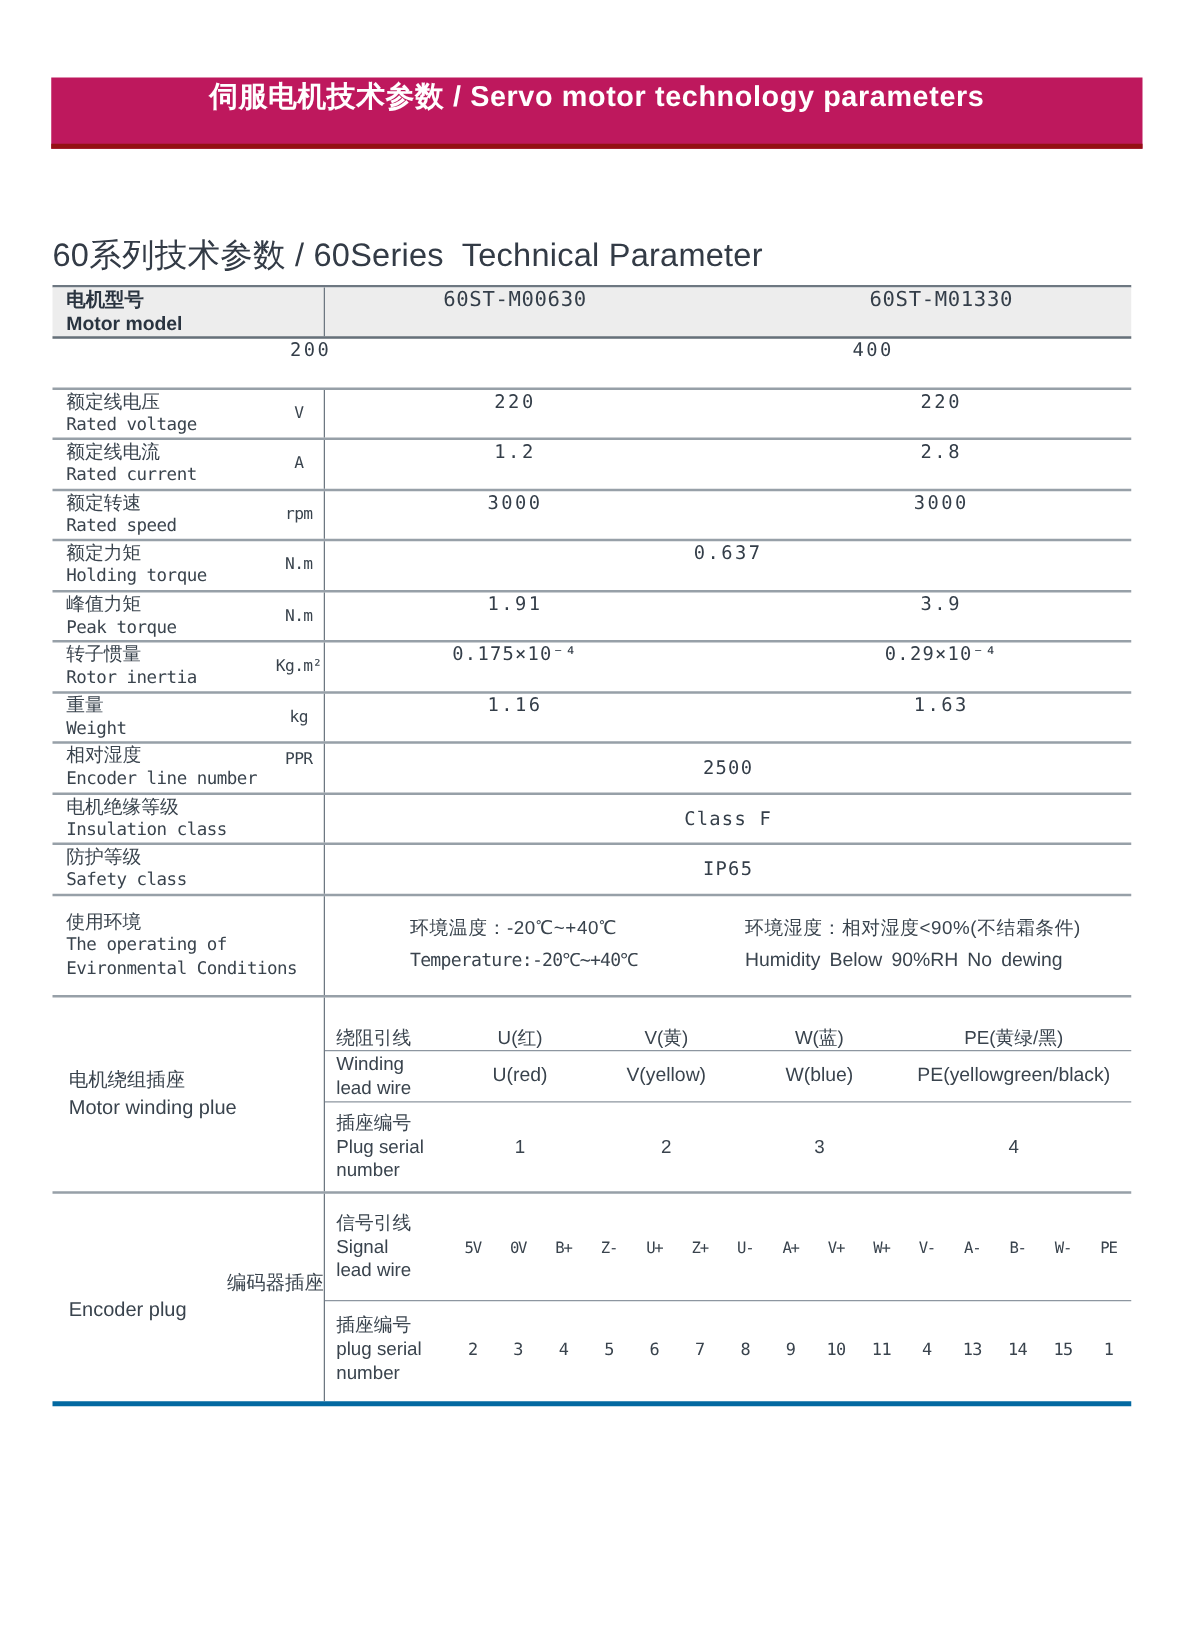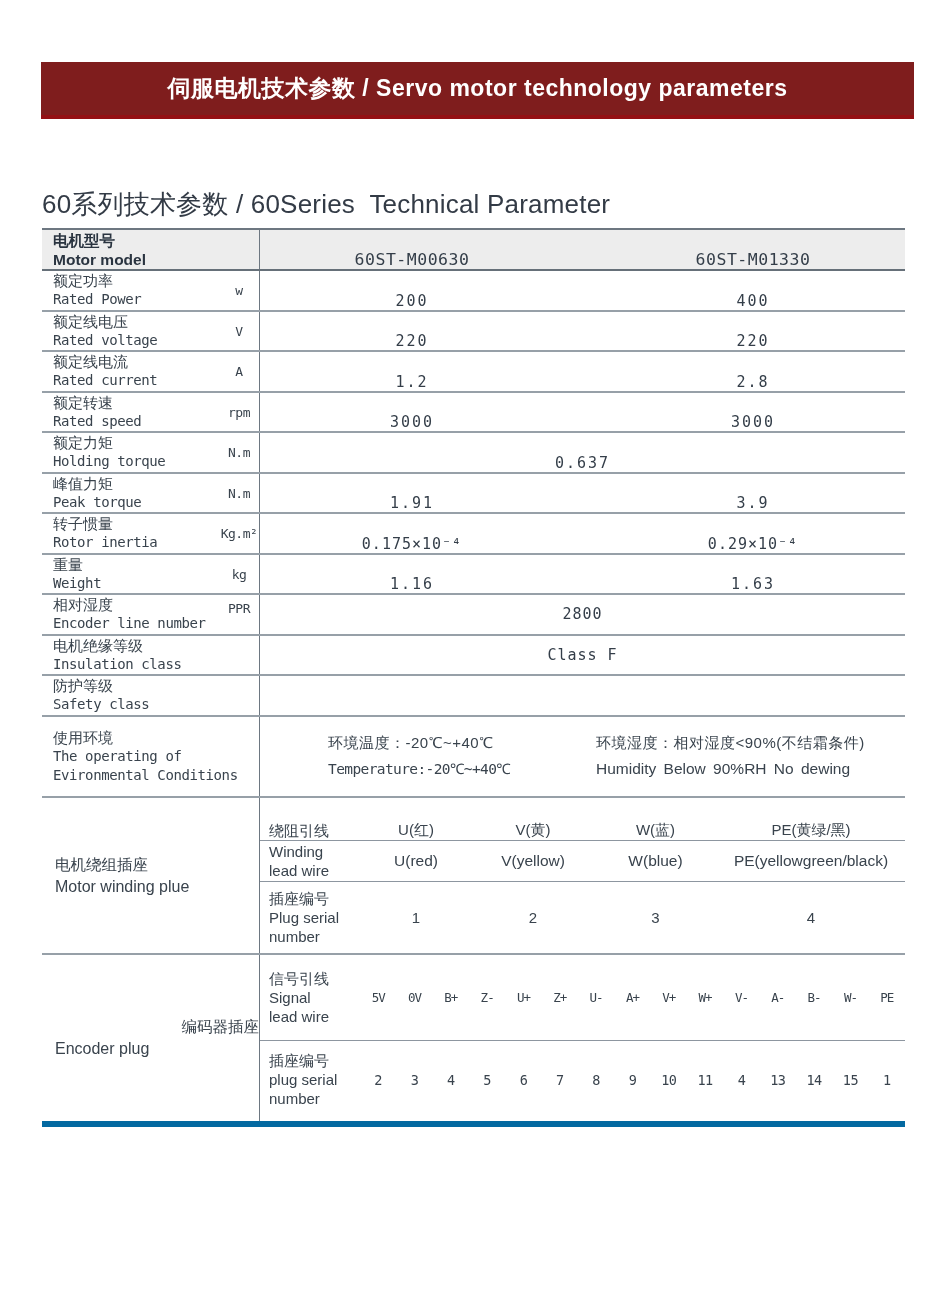--- a/index.html
+++ b/index.html
@@ -4,36 +4,36 @@
 <style>
   * { margin:0; padding:0; box-sizing:border-box; }
   html,body { background:#ffffff; }
   .page {
     position:relative; width:950px; height:1307px; background:#ffffff;
     font-family:"Liberation Sans", sans-serif; color:#39434d; overflow:hidden;
   }
   
   .banner {
     position:absolute; left:41px; top:62px; width:873px; height:57px;
-    background:#7f1d1d; border-bottom:4px solid #941014;
-    display:flex; align-items:center; justify-content:center;
+    background:#be185d; border-bottom:4px solid #941014;
+    display:flex; justify-content:center;
   }
   .banner-text {
     color:#ffffff; font-size:23px; font-weight:bold; letter-spacing:0.5px;
     font-family:"Liberation Sans", sans-serif;
   }
   
   .sec-title {
     position:absolute; left:42px; top:163px; font-size:26px; font-weight:400;
     color:#333b46; white-space:pre; letter-spacing:0.2px;margin-top:24px;
   }
   
   .tbl {
     position:absolute; left:42px; top:228px; width:863px;
-    border-top:2px solid #6d7781; border-bottom:6px solid #0369a1;
+    border-top:2px solid #6d7781; border-bottom:4px solid #0369a1;
     font-size:15px;
   }
   .row { display:flex; border-bottom:2px solid #97a0a8; }
   .row.hdr { height:41px; background:#ededed; border-bottom:2px solid #667079; }
   .row.spec, .row.merged { height:40.5px; }
   .row.env { height:81px; }
   .row.winding { height:157px; }
   .row.encoder { height:166px; border-bottom:none; }
 
   .label-cell {
@@ -42,21 +42,21 @@
   }
   .zh { font-size:15px; line-height:19px; color:#39434d; }
   .en { font-family:"DejaVu Sans Mono", monospace; font-size:14px; line-height:19px; letter-spacing:-0.4px; color:#39434d; }
   .en-prop { font-family:"Liberation Sans", sans-serif; font-size:16px; line-height:21px; color:#39434d; }
   .hdr .zh, .hdr .en-hdr { font-weight:600; font-size:15.5px; line-height:19px; color:#2a3440; }
   .en-hdr { font-family:"Liberation Sans", sans-serif; }
   .unit {
     position:absolute; left:174px; width:46px; top:50%; transform:translateY(-50%);
     text-align:center; font-family:"DejaVu Sans Mono", monospace; font-size:13px; letter-spacing:-0.5px;
   }
-  .vals { flex:1; display:flex; align-items:flex-end;gap:37px; }
+  .vals { flex:1; display:flex; align-items:flex-start;gap:37px; }
   .val { flex:1; text-align:center; font-family:"DejaVu Sans Mono", monospace; font-size:15px; letter-spacing:2px; color:#343e49; }
   .val.exp { letter-spacing:1px; }
   .val-merged { flex:1; display:flex; align-items:center; justify-content:center;
     font-family:"DejaVu Sans Mono", monospace; font-size:15px; letter-spacing:1px; color:#343e49; }
 
   
   .env-body { flex:1; display:flex; align-items:center; }
   .env-b1 { margin-left:68px; width:244px; }
   .env-b2 { margin-left:24px; }
   .env-zh { font-size:15px; line-height:26px; letter-spacing:0.5px; }
@@ -107,25 +107,20 @@
         <span class="zh">电机型号</span>
         <span class="en-hdr">Motor model</span>
       </div>
       <div class="vals">
         <span class="val" style="letter-spacing:0.5px; font-size:16.5px;">60ST-M00630</span>
         <span class="val" style="letter-spacing:0.5px; font-size:16.5px;">60ST-M01330</span>
       </div>
     </div>
 
     <div class="row spec">
-      <div class="label-cell">
-        <span class="zh">额定功率</span>
-        <span class="en">Rated Power</span>
-        <span class="unit">w</span>
-      </div>
       <div class="vals">
         <span class="val">200</span>
         <span class="val">400</span>
       </div>
     </div>
 
     <div class="row spec">
       <div class="label-cell">
         <span class="zh">额定线电压</span>
         <span class="en">Rated voltage</span>
@@ -207,36 +202,37 @@
         <span class="val">1.63</span>
       </div>
     </div>
 
     <div class="row merged">
       <div class="label-cell">
         <span class="zh">相对湿度</span>
         <span class="en">Encoder line number</span>
         <span class="unit" style="top:34%;">PPR</span>
       </div>
-      <div class="val-merged">2800</div>
+      <div class="val-merged">2500</div>
     </div>
 
     <div class="row merged">
       <div class="label-cell">
         <span class="zh">电机绝缘等级</span>
         <span class="en">Insulation class</span>
       </div>
       <div class="val-merged">Class F</div>
     </div>
 
     <div class="row merged">
       <div class="label-cell">
         <span class="zh">防护等级</span>
         <span class="en">Safety class</span>
       </div>
+      <div class="val-merged">IP65</div>
     </div>
 
     <div class="row env">
       <div class="label-cell">
         <span class="zh">使用环境</span>
         <span class="en">The operating of</span>
         <span class="en">Evironmental Conditions</span>
       </div>
       <div class="env-body">
         <div class="env-b1">

